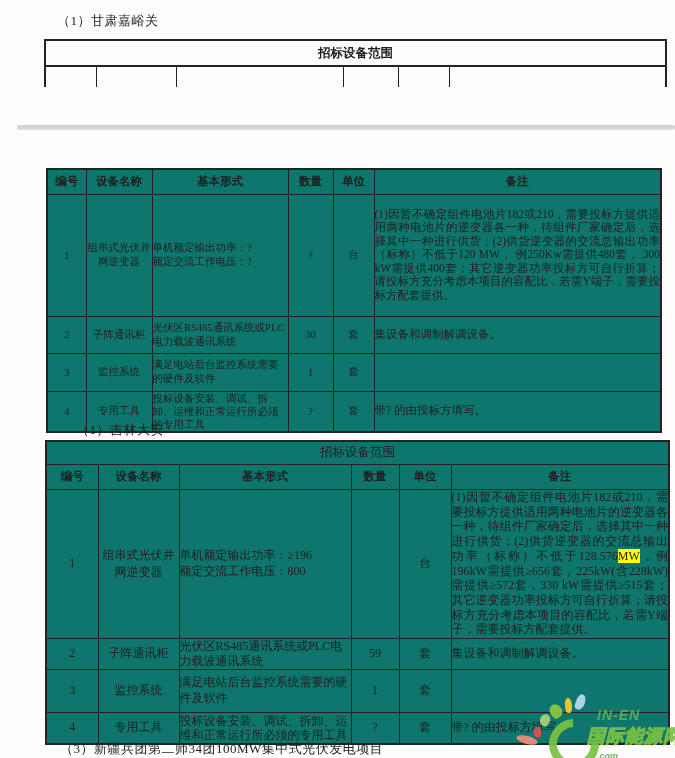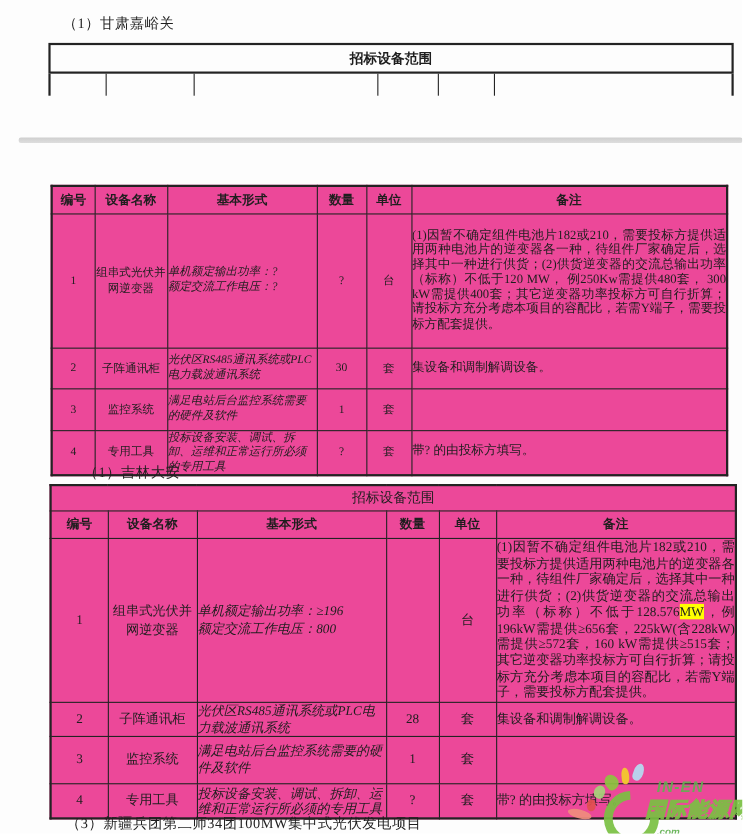--- a/index.html
+++ b/index.html
@@ -20,29 +20,29 @@
     border-left:2px solid #232323; border-right:2px solid #232323; }
   .stub-cell { box-sizing:border-box; border-right:1px solid #232323; height:100%; }
   .stub-cell:last-child { border-right:none; }
 
   
   .pagebreak { position:absolute; left:17px; top:125px; width:658px; height:5px;
     background:linear-gradient(#cfcfcf,#dedede); border-radius:2px; }
 
   
   table.eq { position:absolute; border-collapse:collapse; table-layout:fixed;
-    border:2px solid #232323; background:#ec4899; }
+    border:2px solid #232323; background:#0f766e; }
   table.eq td, table.eq th { border:1px solid #232323; padding:0; vertical-align:middle;
     font-weight:normal; overflow:hidden; }
   .tbl-a { left:46px; top:168px; width:616px; font-size:10.5px; }
   .tbl-b { left:45px; top:440px; width:625px; font-size:12px; }
   th.tbl-title { font-weight:bold; font-size:12.5px; text-align:center; border-bottom:2px solid #232323; }
   tr.colhead th { font-weight:bold; text-align:center; font-size:11.5px; }
   td.c { text-align:center; }
-  td.form { text-align:left; padding:2px 3px 2px 7px; white-space:pre-line; line-height:1.32;font-style:italic; }
+  td.form { text-align:left; padding:2px 3px 2px 7px; white-space:pre-line; line-height:1.32; }
   td.remark { text-align:left; padding:2px 4px 2px 6px; line-height:1.3; }
   .tbl-a td.remark { font-size:11.5px; line-height:13.4px; text-align:justify; }
   .tbl-b td.remark { font-size:12px; line-height:14.7px; text-align:justify; }
   .bold-val { font-weight:bold; }
   .hl { background:#ffff00; }
 
   
   .wm { position:absolute; left:512px; top:688px; width:163px; height:70px;
     z-index:5; opacity:0.92; pointer-events:none; }
   .wm * { position:absolute; }
@@ -160,27 +160,27 @@
       <th>单位</th>
       <th>备注</th>
     </tr>
     <tr style="height:149px;">
       <td class="c">1</td>
       <td class="c" style="padding:0 2px;">组串式光伏并网逆变器</td>
       <td class="form">单机额定输出功率：≥196
 额定交流工作电压：800</td>
       <td class="c"></td>
       <td class="c">台</td>
-      <td class="remark"><span>(1)因暂不确定组件电池片182或210，需要投标方提供适用两种电池片的逆变器各一种，待组件厂家确定后，选择其中一种进行供货；(2)供货逆变器的交流总输出功率（标称）不低于128.576</span><span class="hl">MW</span><span>，例196kW需提供≥656套，225kW(含228kW)需提供≥572套，160 kW需提供≥515套；其它逆变器功率投标方可自行折算；请投标方充分考虑本项目的容配比，若需Y端子，需要投标方配套提供。</span></td>
+      <td class="remark"><span>(1)因暂不确定组件电池片182或210，需要投标方提供适用两种电池片的逆变器各一种，待组件厂家确定后，选择其中一种进行供货；(2)供货逆变器的交流总输出功率（标称）不低于128.576</span><span class="hl">MW</span><span>，例196kW需提供≥656套，225kW(含228kW)需提供≥572套，330 kW需提供≥515套；其它逆变器功率投标方可自行折算；请投标方充分考虑本项目的容配比，若需Y端子，需要投标方配套提供。</span></td>
     </tr>
     <tr style="height:31px;">
       <td class="c">2</td>
       <td class="c">子阵通讯柜</td>
       <td class="form" style="line-height:1.22;">光伏区RS485通讯系统或PLC电力载波通讯系统</td>
-      <td class="c bold-val">28</td>
+      <td class="c bold-val">59</td>
       <td class="c">套</td>
       <td class="remark">集设备和调制解调设备。</td>
     </tr>
     <tr style="height:43px;">
       <td class="c">3</td>
       <td class="c">监控系统</td>
       <td class="form">满足电站后台监控系统需要的硬件及软件</td>
       <td class="c">1</td>
       <td class="c">套</td>
       <td class="remark"></td>

